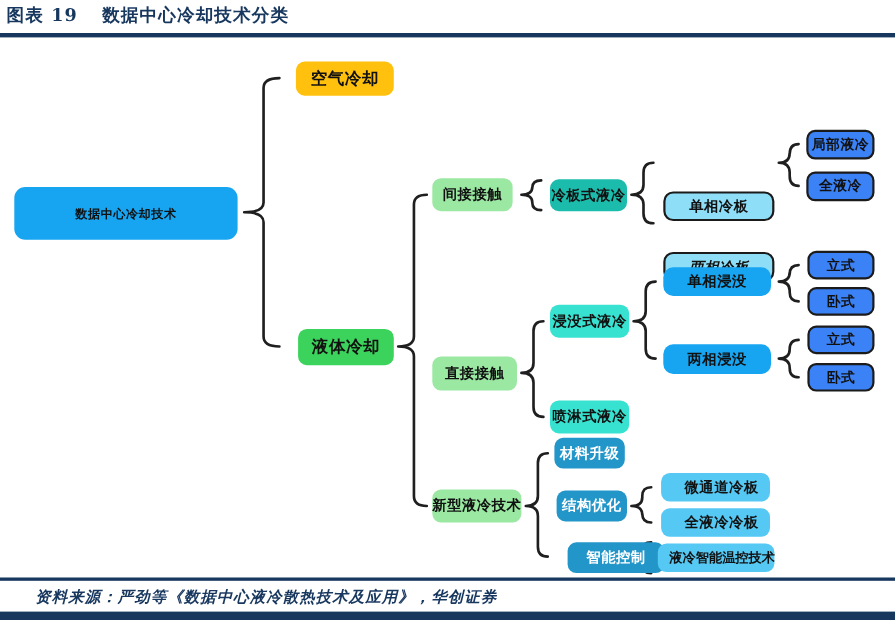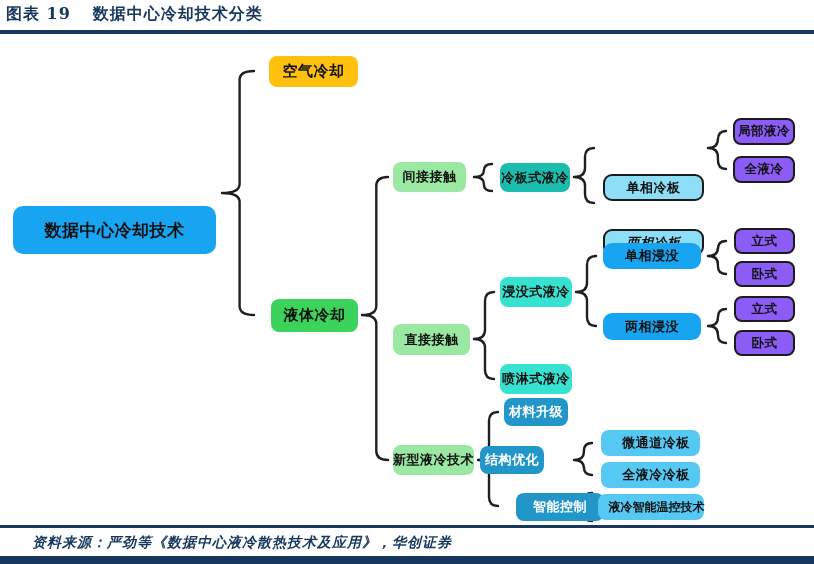--- a/index.html
+++ b/index.html
@@ -23,31 +23,31 @@
     color:#17375E;font-family:"DejaVu Serif","Liberation Serif",serif;
     font-style:italic;font-weight:bold;font-size:14px;letter-spacing:1px;margin-left:24px;
   }
   .footer-bar{position:absolute;left:0;top:556px;width:814px;height:8px;background:#17375E;}
   
   .node{
     position:absolute;display:flex;align-items:center;justify-content:center;
     border-radius:8px;font-weight:bold;color:#111;font-size:13px;
     white-space:nowrap;letter-spacing:0.5px;box-sizing:border-box;
   }
-  .n-root  {background:#17A5F2;font-size:17px;border-radius:10px;margin-top:36px;}
+  .n-root  {background:#17A5F2;font-size:11px;border-radius:10px;}
   .n-air   {background:#FFC10E;font-size:15px;}
   .n-liquid{background:#3BD35B;font-size:15px;}
   .n-lgreen{background:#9AE8A2;}
   .n-teal  {background:#1CBCAC;}
   .n-cyan  {background:#38E2D0;}
   .n-mblue {background:#2396C9;color:#ffffff;}
   .n-skyb  {background:#8EDEF8;border:2px solid #1b1b1b;border-radius:9px;margin-top:39px;}
   .n-blue  {background:#17A5F2;border-radius:9px;}
   .n-lblue {background:#55C8F3;padding-left:11px;}
-  .n-white {background:#8b5cf6;border:2px solid #1b1b1b;font-size:12.5px;}
+  .n-white {background:#3b82f6;border:2px solid #1b1b1b;font-size:12.5px;}
   .n-sm    {font-size:12px;letter-spacing:0;}
   
   .brace-layer{position:absolute;left:0;top:0;width:814px;height:564px;pointer-events:none;}
   .brace-layer path{fill:none;stroke:#1f1f1f;stroke-width:2.4;stroke-linecap:round;stroke-linejoin:round;}
 </style>
 </head>
 <body>
 
 <div class="stage">
 
@@ -77,21 +77,21 @@
   <div class="node n-liquid" style="left:271px;top:299px;width:87px;height:33px;">液体冷却</div>
 
   <div class="node n-lgreen" style="left:393px;top:162px;width:73px;height:30px;">间接接触</div>
   <div class="node n-lgreen" style="left:393px;top:445px;width:81px;height:30px;">新型液冷技术</div>
   <div class="node n-lgreen" style="left:393px;top:324px;width:77px;height:31px;">直接接触</div>
 
   <div class="node n-teal" style="left:500px;top:163px;width:70px;height:29px;">冷板式液冷</div>
   <div class="node n-cyan" style="left:500px;top:277px;width:72px;height:30px;">浸没式液冷</div>
   <div class="node n-cyan" style="left:500px;top:364px;width:72px;height:30px;">喷淋式液冷</div>
   <div class="node n-mblue" style="left:504px;top:398px;width:64px;height:28px;">材料升级</div>
-  <div class="node n-mblue" style="left:480px;top:446px;width:64px;height:28px;">结构优化</div>
+  <div class="node n-mblue" style="left:506px;top:446px;width:64px;height:28px;">结构优化</div>
   <div class="node n-mblue" style="left:516px;top:493px;width:88px;height:28px;">智能控制</div>
 
   <div class="node n-skyb" style="left:603px;top:135px;width:101px;height:27px;">单相冷板</div>
   <div class="node n-skyb" style="left:603px;top:190px;width:101px;height:27px;font-style:italic;">两相冷板</div>
   <div class="node n-blue" style="left:603px;top:243px;width:98px;height:26px;">单相浸没</div>
   <div class="node n-blue" style="left:603px;top:313px;width:98px;height:27px;">两相浸没</div>
   <div class="node n-lblue" style="left:601px;top:430px;width:99px;height:26px;">微通道冷板</div>
   <div class="node n-lblue" style="left:601px;top:462px;width:99px;height:26px;">全液冷冷板</div>
   <div class="node n-lblue n-sm" style="left:598px;top:494px;width:106px;height:26px;">液冷智能温控技术</div>
 

